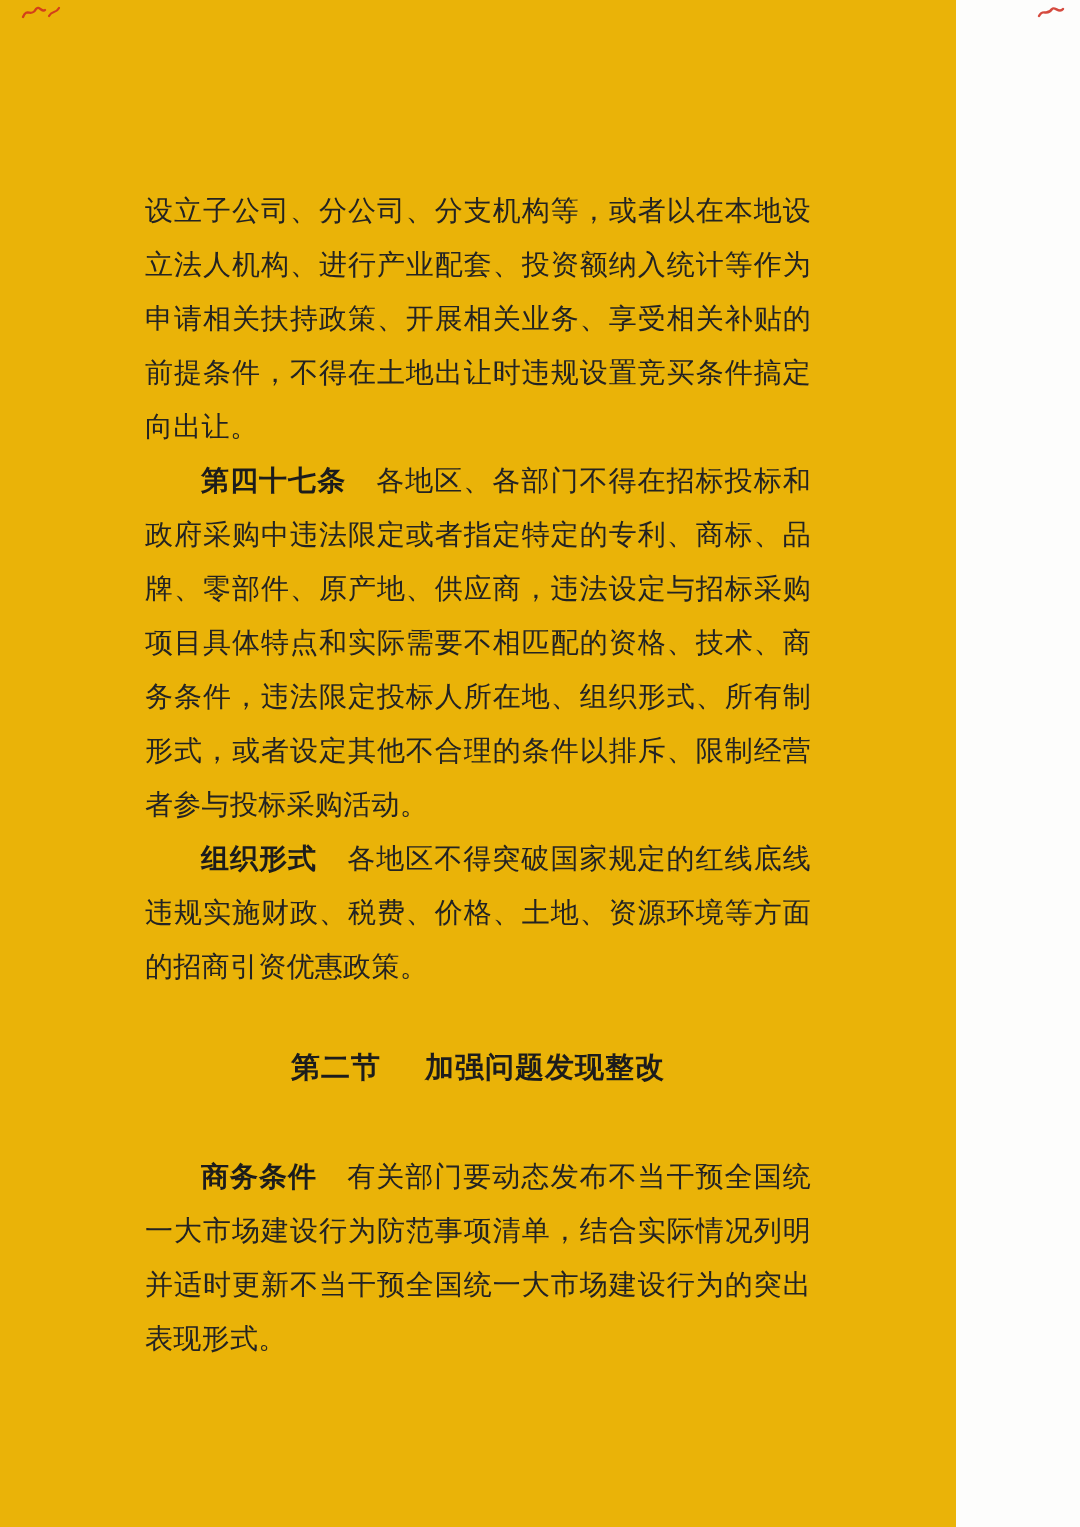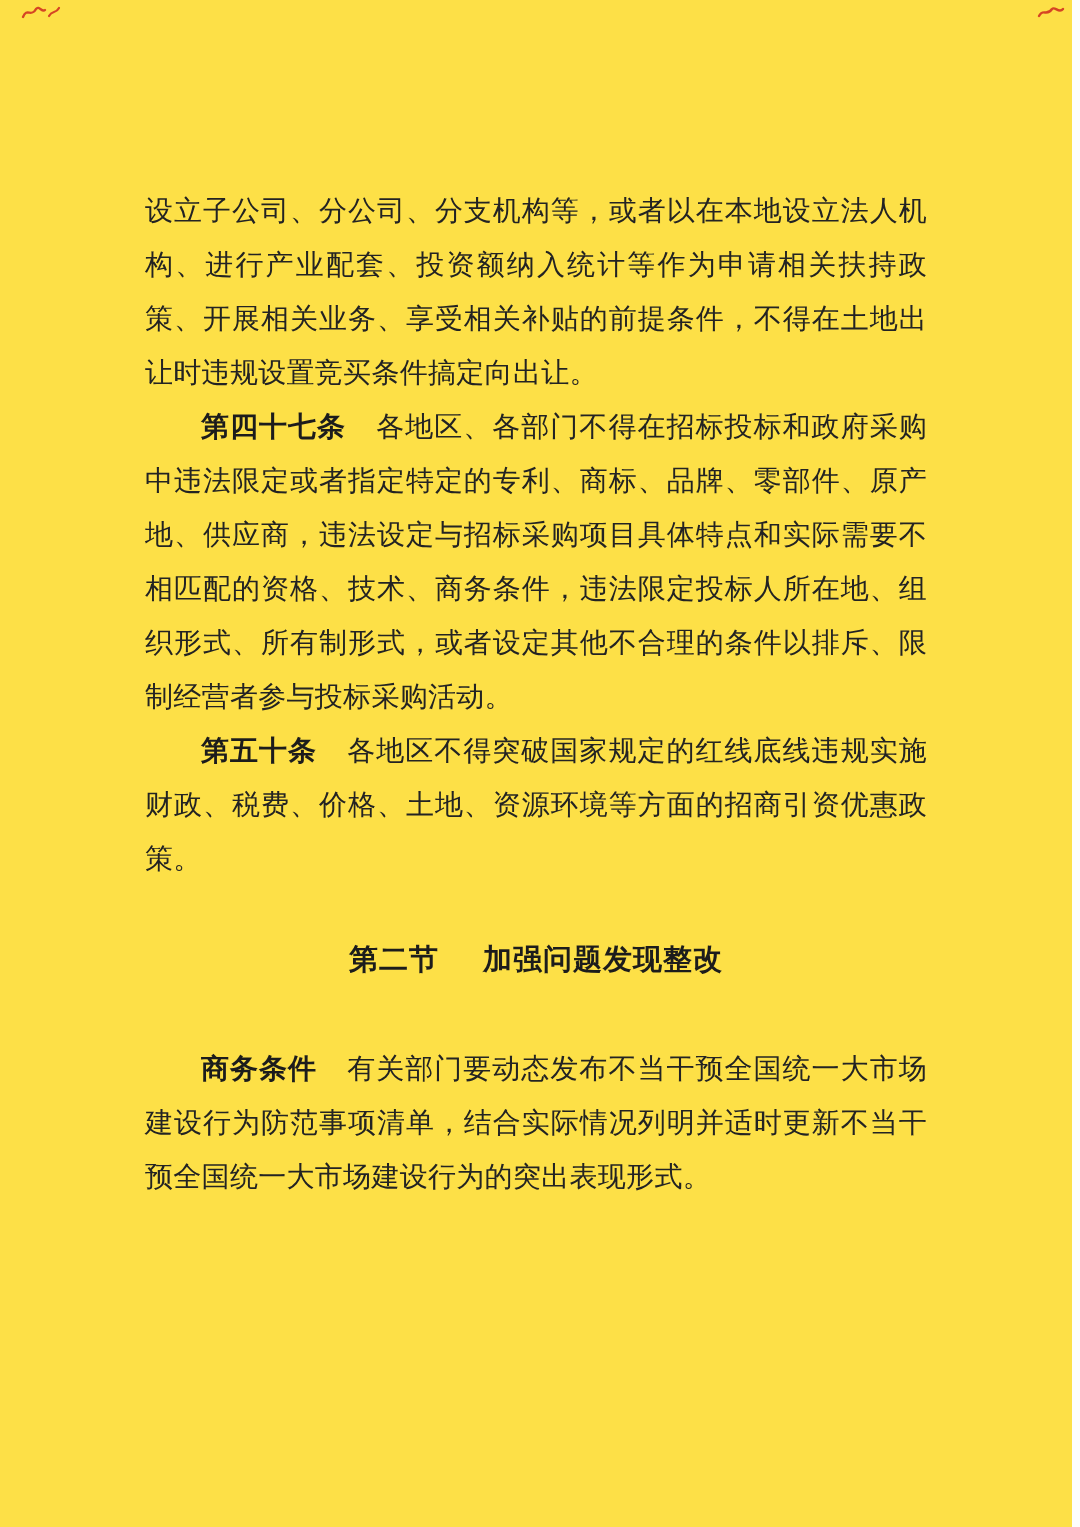--- a/index.html
+++ b/index.html
@@ -7,24 +7,24 @@
     width: 1080px;
     height: 1527px;
     background: #fefefdff;
     background: #fdfdfc;
     position: relative;
     overflow: hidden;
     font-family: "Liberation Serif", "DejaVu Serif", serif;
   }
   .page {
     box-sizing: border-box;
-    width: 1072px;
+    width: 956px;
     height: 1527px;
     padding: 184px 145px 0 145px;
-    background: #fde047;
+    background: #eab308;
   }
   .para {
     font-size: 28px;
     line-height: 54px;
     color: #232323;
     text-align: justify;
     text-align-last: left;
     margin: 0;
     letter-spacing: 0.3px;
   }
@@ -64,17 +64,17 @@
   <path d="M29,12 C32,6 36,10 39,4" fill="none" stroke-width="2.2" stroke-linecap="round" stroke="#cf2b1e"></path>
 </svg>
 <svg class="red-mark right" viewBox="0 0 30 18">
   <path d="M3,12 C7,4 11,13 16,5 C19,2 23,10 27,5" fill="none" stroke-width="2.4" stroke-linecap="round" stroke="#cf2b1e"></path>
 </svg>
 
 <main class="page">
   <div id="doc-body">
       <p class="para"><span>设立子公司、分公司、分支机构等，或者以在本地设立法人机构、进行产业配套、投资额纳入统计等作为申请相关扶持政策、开展相关业务、享受相关补贴的前提条件，不得在土地出让时违规设置竞买条件搞定向出让。</span></p>
       <p class="para article"><span class="lead">第四十七条</span><span>各地区、各部门不得在招标投标和政府采购中违法限定或者指定特定的专利、商标、品牌、零部件、原产地、供应商，违法设定与招标采购项目具体特点和实际需要不相匹配的资格、技术、商务条件，违法限定投标人所在地、组织形式、所有制形式，或者设定其他不合理的条件以排斥、限制经营者参与投标采购活动。</span></p>
-      <p class="para article"><span class="lead">第五十条</span><span>各地区不得突破国家规定的红线底线违规实施财政、税费、价格、土地、资源环境等方面的招商引资优惠政策。</span></p>
+      <p class="para article"><span class="lead">组织形式</span><span>各地区不得突破国家规定的红线底线违规实施财政、税费、价格、土地、资源环境等方面的招商引资优惠政策。</span></p>
       <div class="section-heading"><span class="sec-no">第二节</span><span>加强问题发现整改</span></div>
       <p class="para article"><span class="lead">商务条件</span><span>有关部门要动态发布不当干预全国统一大市场建设行为防范事项清单，结合实际情况列明并适时更新不当干预全国统一大市场建设行为的突出表现形式。</span></p>
     </div>
 </main>
 
 </body></html>

